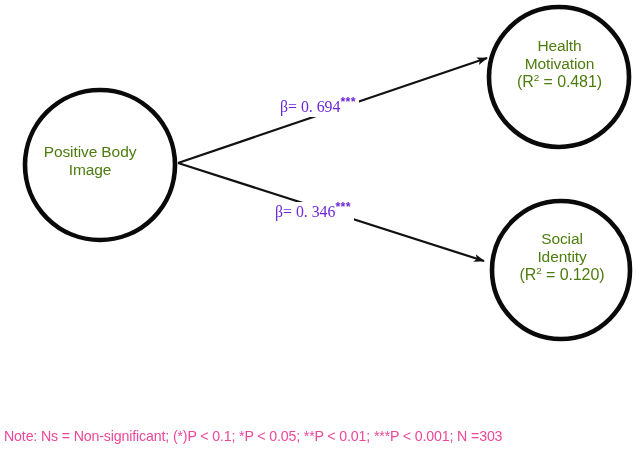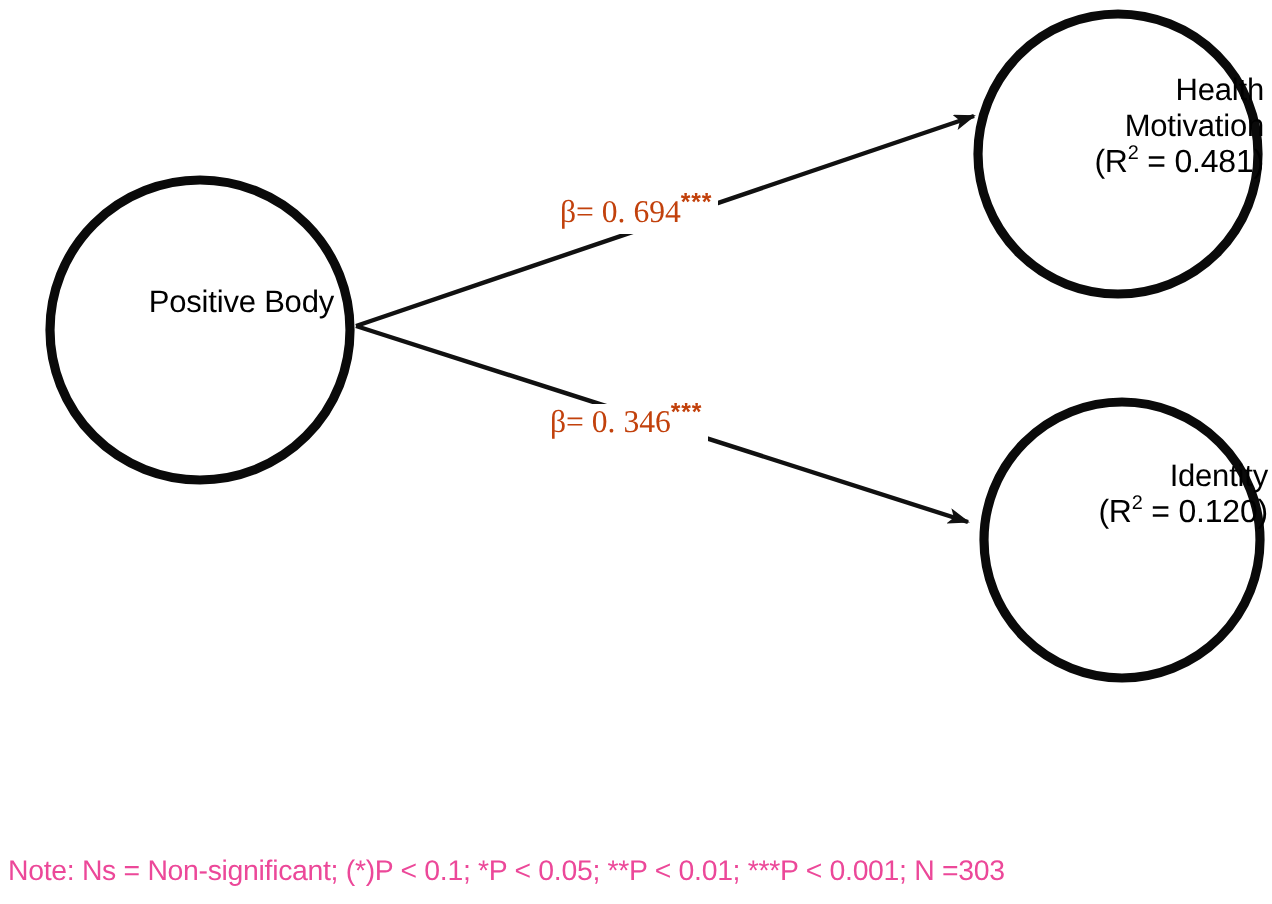--- a/index.html
+++ b/index.html
@@ -31,23 +31,23 @@
   }
 
   .path-line {
     stroke: #111111;
     stroke-width: 2.2;
     fill: none;
   }
 
   .node-label {
     position: absolute;
-    text-align: right;
+    text-align: center;
     font-family: "Liberation Sans", sans-serif;
-    color: #000000;
+    color: #4d7c0f;
     line-height: 1.16;
     letter-spacing: -0.1px;
     white-space: nowrap;
   }
 
   #label-positive-body-image {
     left: 13px;
     top: 143px;
     width: 154px;
     font-size: 15.5px;
@@ -73,21 +73,21 @@
   .r2-line sup {
     font-size: 0.62em;
     vertical-align: super;
     line-height: 0;
   }
 
   .coef-label {
     position: absolute;
     font-family: "Liberation Serif", serif;
     font-size: 15.5px;
-    color: #c2410c;
+    color: #6d28d9;
     white-space: nowrap;
     background: #ffffff;
     padding: 1px 3px;
   }
   .coef-label .stars {
     font-family: "Liberation Sans", sans-serif;
     font-weight: bold;
     font-size: 0.80em;
     vertical-align: super;
     line-height: 0;
@@ -135,29 +135,31 @@
 
   <circle class="node-circle" cx="100" cy="165" r="75"></circle>
 
   <circle class="node-circle" cx="559" cy="77" r="70"></circle>
 
   <circle class="node-circle" cx="561" cy="270" r="69"></circle>
 </svg>
 
 <div class="node-label" id="label-positive-body-image">
   <div>Positive Body</div>
+  <div>Image</div>
 </div>
 
 <div class="node-label" id="label-health-motivation">
   <div>Health</div>
   <div>Motivation</div>
   <div class="r2-line"><span>(R</span><sup>2</sup><span> = 0.481)</span></div>
 </div>
 
 <div class="node-label" id="label-social-identity">
+  <div>Social</div>
   <div>Identity</div>
   <div class="r2-line"><span>(R</span><sup>2</sup><span> = 0.120)</span></div>
 </div>
 
 <div class="coef-label" id="coef-upper"><span class="beta">β= 0. 694</span><span class="stars">***</span></div>
 
 <div class="coef-label" id="coef-lower"><span class="beta">β= 0. 346</span><span class="stars">***</span></div>
 
 <div id="footnote">Note: Ns = Non-significant;  (*)P &lt; 0.1;  *P &lt; 0.05; **P &lt; 0.01; ***P &lt; 0.001; N =303</div>
 

